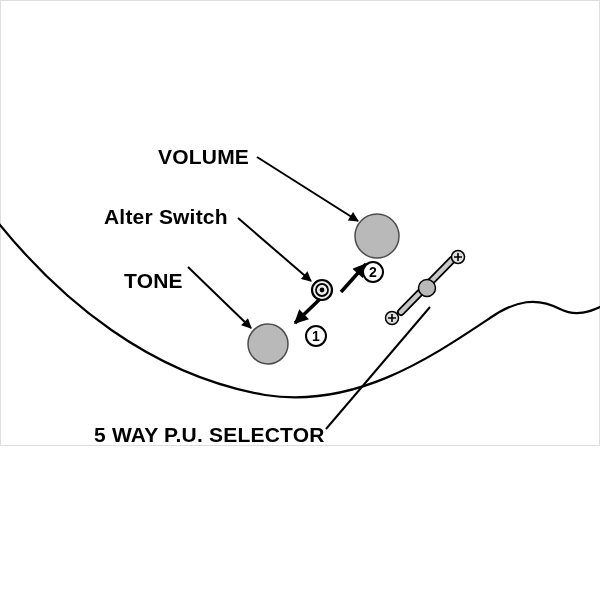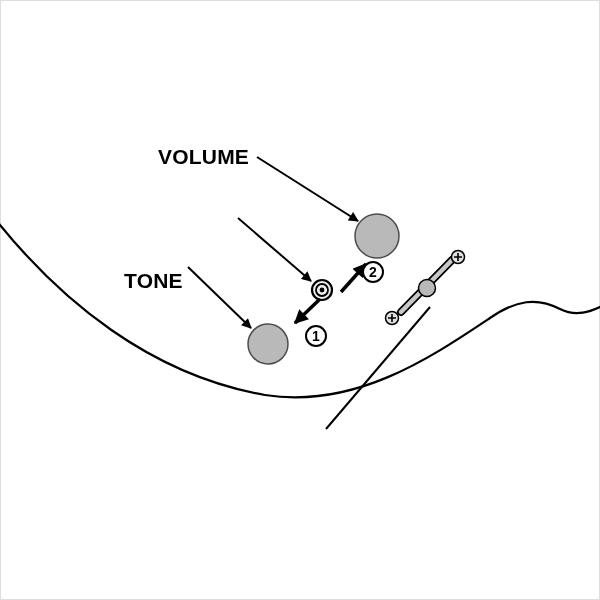--- a/index.html
+++ b/index.html
@@ -1,20 +1,20 @@
 <!DOCTYPE html>
 <html><head>
 <meta charset="utf-8">
 <style>
   * { margin: 0; padding: 0; box-sizing: border-box; }
   html, body { background: #ffffff; }
   .canvas {
     position: relative;
     width: 600px;
-    height: 600px;
+    height: 446px;
     background: #ffffff;
     font-family: "Liberation Sans", sans-serif;
     overflow: hidden;
     box-shadow: inset 0 0 0 1px #dedede;
   }
   .canvas > svg { position: absolute; left: 0; top: 0; }
   .label {
     position: absolute;
     font-size: 21px;
     font-weight: bold;
@@ -82,18 +82,20 @@
         <path d="M -4 0 H 4 M 0 -4 V 4" stroke="#000000" stroke-width="1.6" fill="none"></path>
       </g>
       <g transform="translate(392,318)">
         <circle cx="0" cy="0" r="6.5" stroke="#000000" stroke-width="1.5" fill="#e0e0e0"></circle>
         <path d="M -4 0 H 4 M 0 -4 V 4" stroke="#000000" stroke-width="1.6" fill="none"></path>
       </g>
     </g>
   </svg>
 
   <div class="label" style="left:158px; top:145px;">VOLUME</div>
+  <div class="label" style="left:104px; top:205px;">Alter Switch</div>
   <div class="label" style="left:124px; top:269px;">TONE</div>
+  <div class="label" style="left:94px; top:423px;">5 WAY P.U. SELECTOR</div>
 
   <div class="num-circle" style="left:305px; top:325px;">1</div>
   <div class="num-circle" style="left:362px; top:261px;">2</div>
 
 </div>
 
 </body></html>

